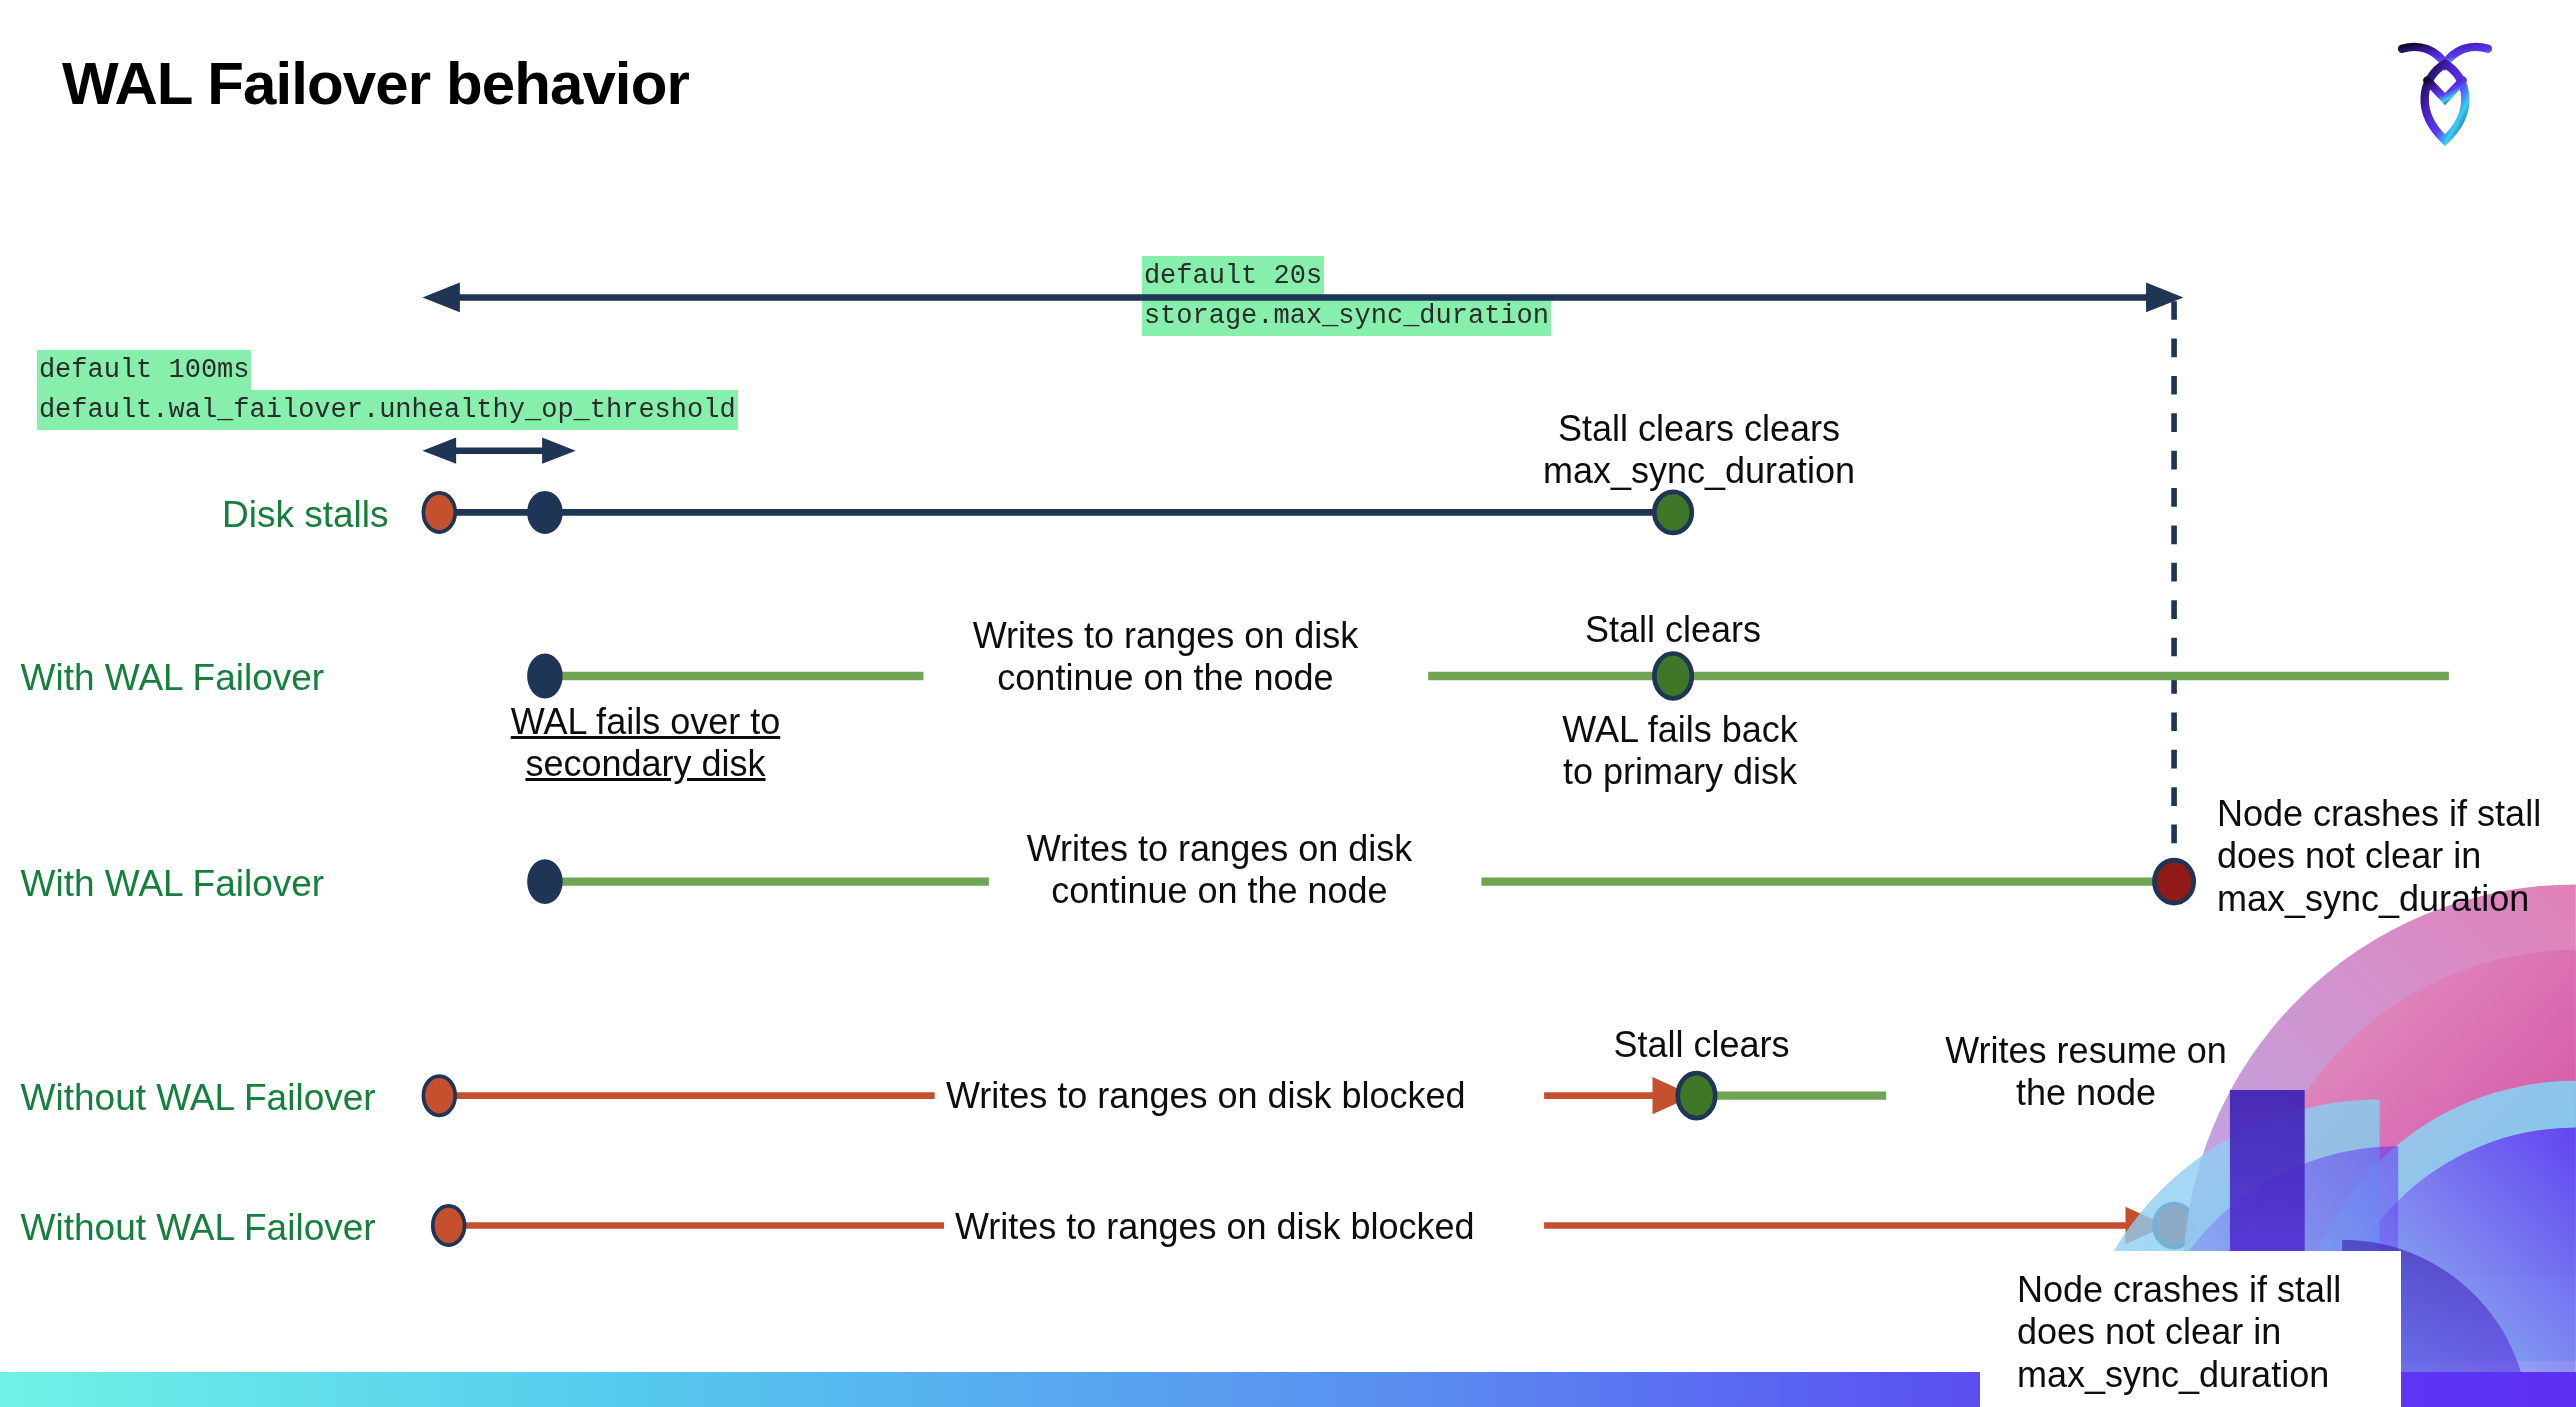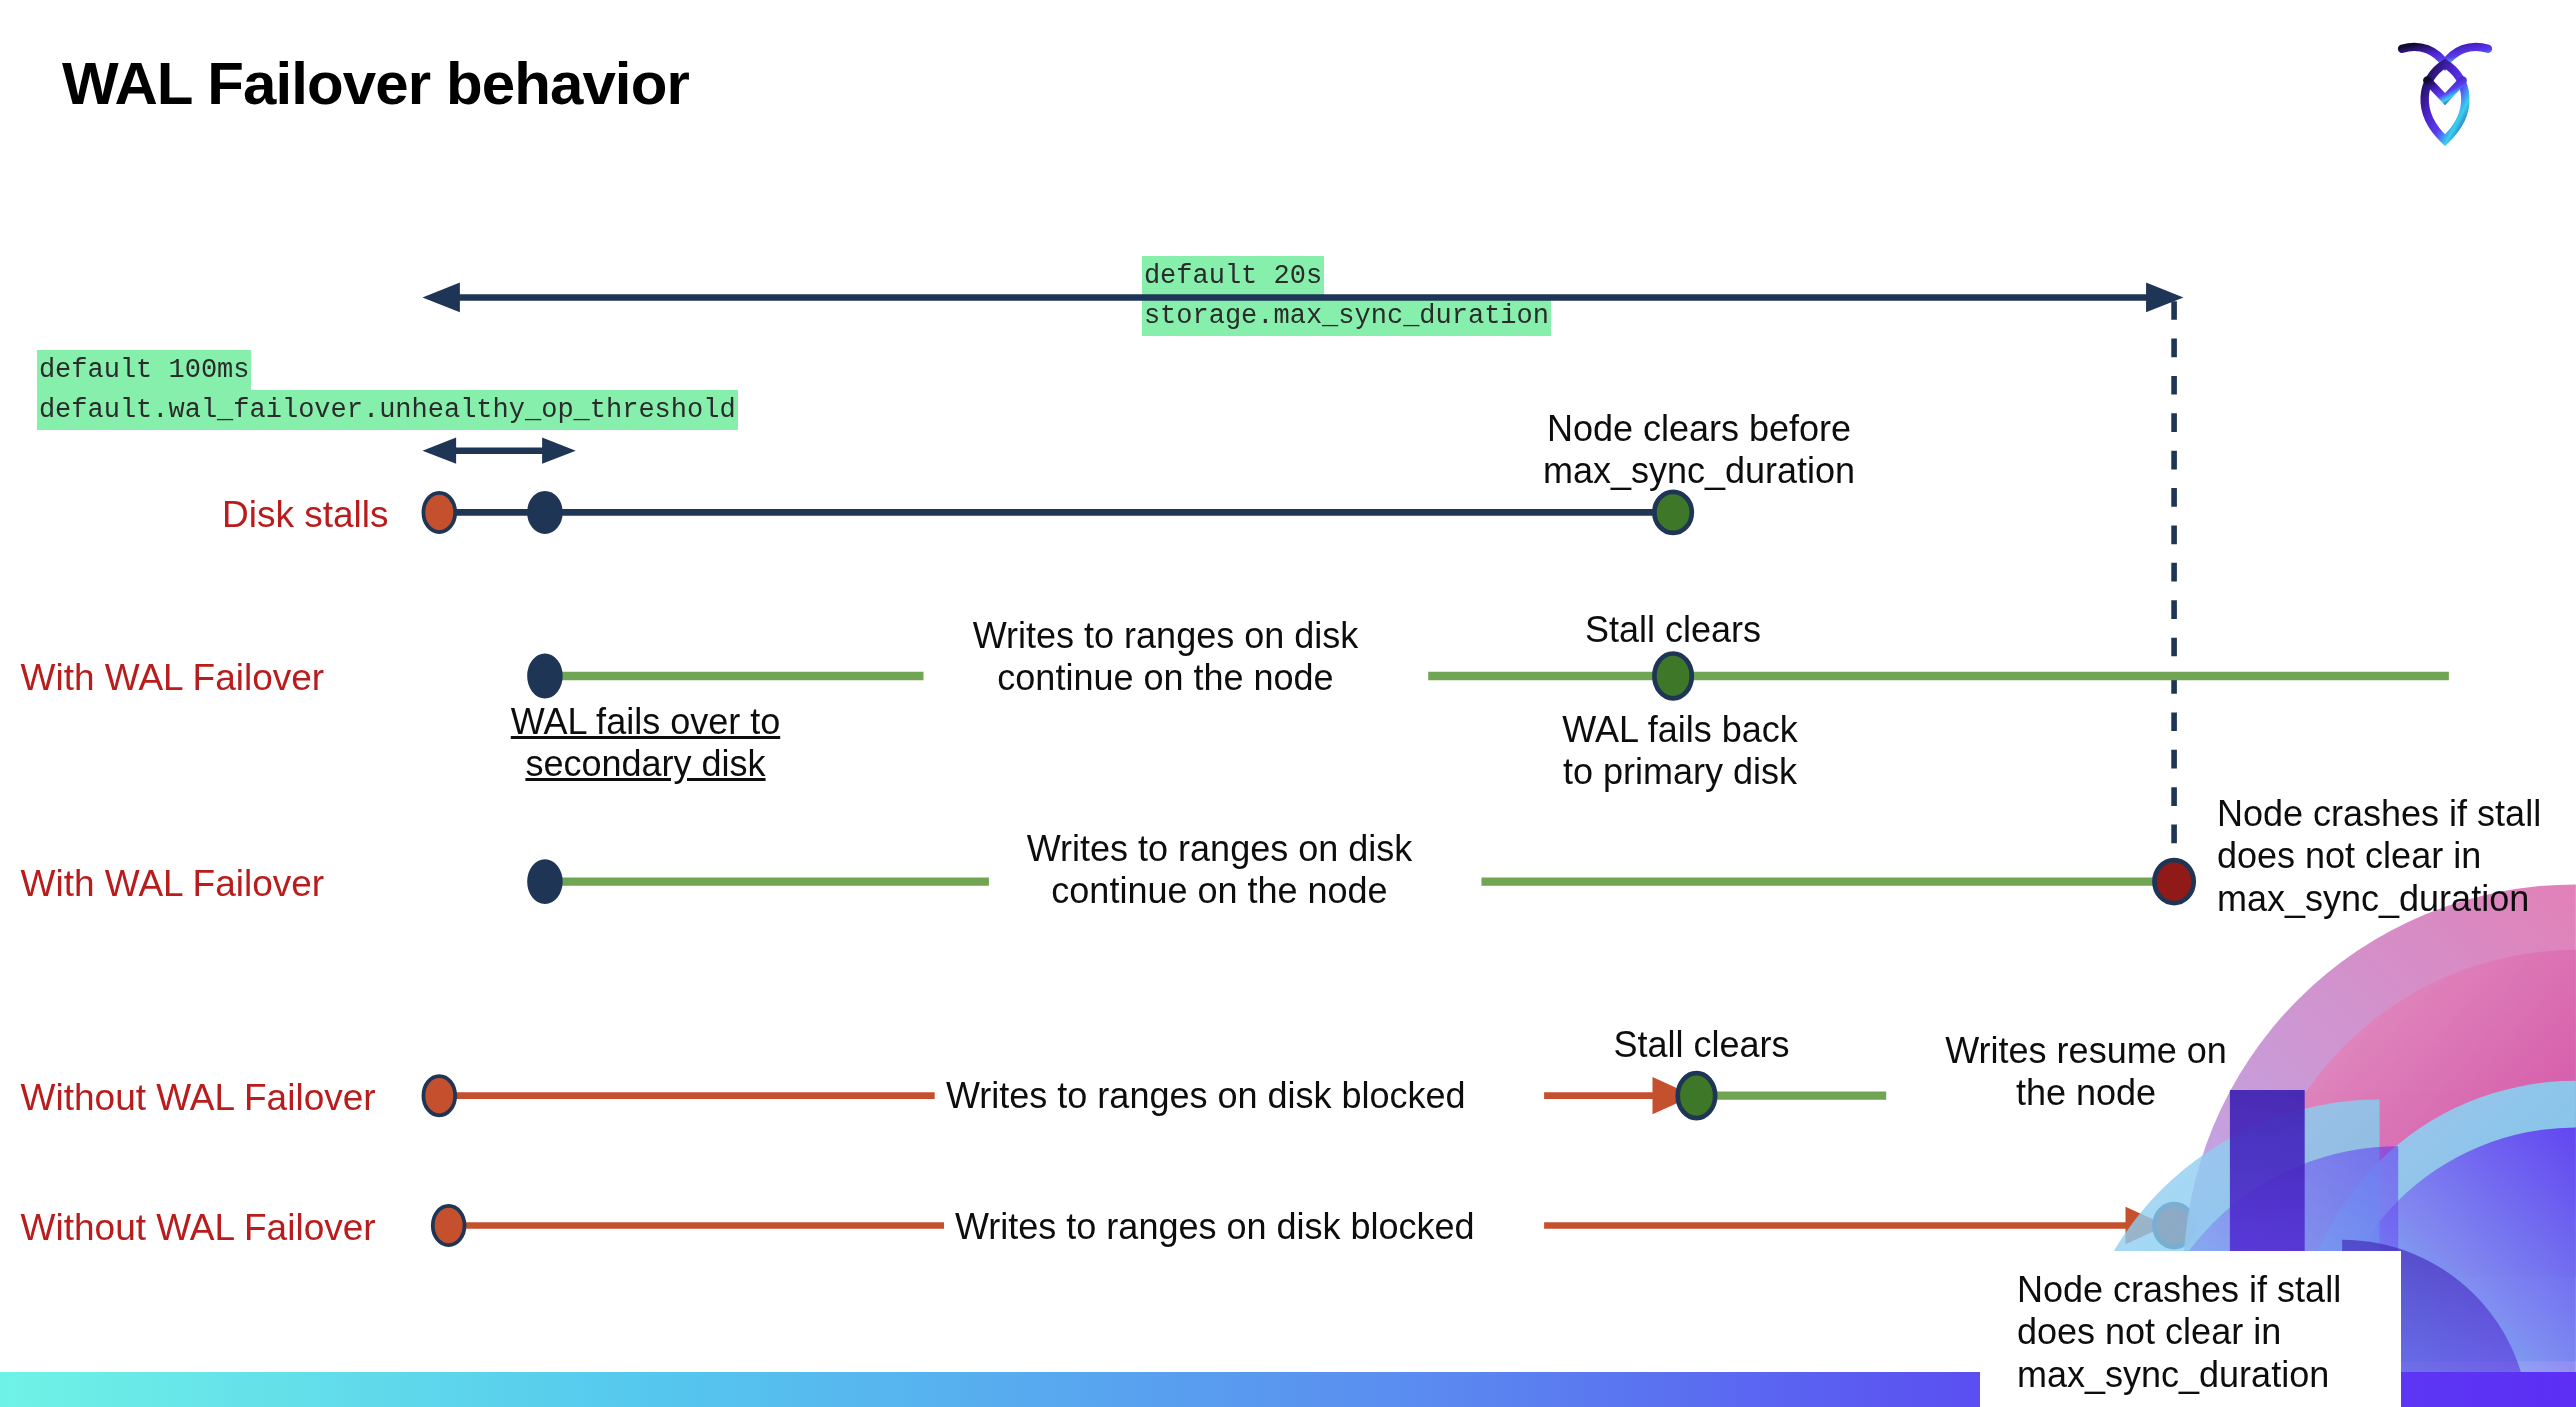--- a/index.html
+++ b/index.html
@@ -69,21 +69,21 @@
     line-height: 1.18;
     color: #0d0d0d;
     white-space: pre-line;
   }
   .anno.center { text-align: center; }
   .anno.left   { text-align: left; }
   .row-label {
     position: absolute;
     font-family: "Liberation Sans", sans-serif;
     font-size: 37px;
-    color: #b91c1c;
+    color: #15803d;
     white-space: nowrap;
   }
 
   
   #deco-graphic {
     position: absolute;
     right: 0;
     bottom: 0;
     width: 580px;
     height: 561px;
@@ -244,21 +244,21 @@
 <div id="callout-text" class="anno left">Node crashes if stall
 does not clear in
 max_sync_duration</div>
 
 <div class="row-label" style="left:222px; top:494px;">Disk stalls</div>
 <div class="row-label" style="left:20.6px;  top:657px;">With WAL Failover</div>
 <div class="row-label" style="left:20.6px;  top:863px;">With WAL Failover</div>
 <div class="row-label" style="left:20.6px;  top:1077px;">Without WAL Failover</div>
 <div class="row-label" style="left:20.6px;  top:1207px;">Without WAL Failover</div>
 
-<div class="anno center" style="left:1531px; top:408px; width:336px;">Node clears before
+<div class="anno center" style="left:1531px; top:408px; width:336px;">Stall clears clears
 max_sync_duration</div>
 
 <div class="anno center" style="left:946px; top:615px; width:439px;">Writes to ranges on disk
 continue on the node</div>
 
 <div class="anno center" style="left:1542px; top:609px; width:262px;">Stall clears</div>
 
 <div class="anno center" style="left:482px; top:701px; width:327px;text-decoration:underline;">WAL fails over to
 secondary disk</div>
 

